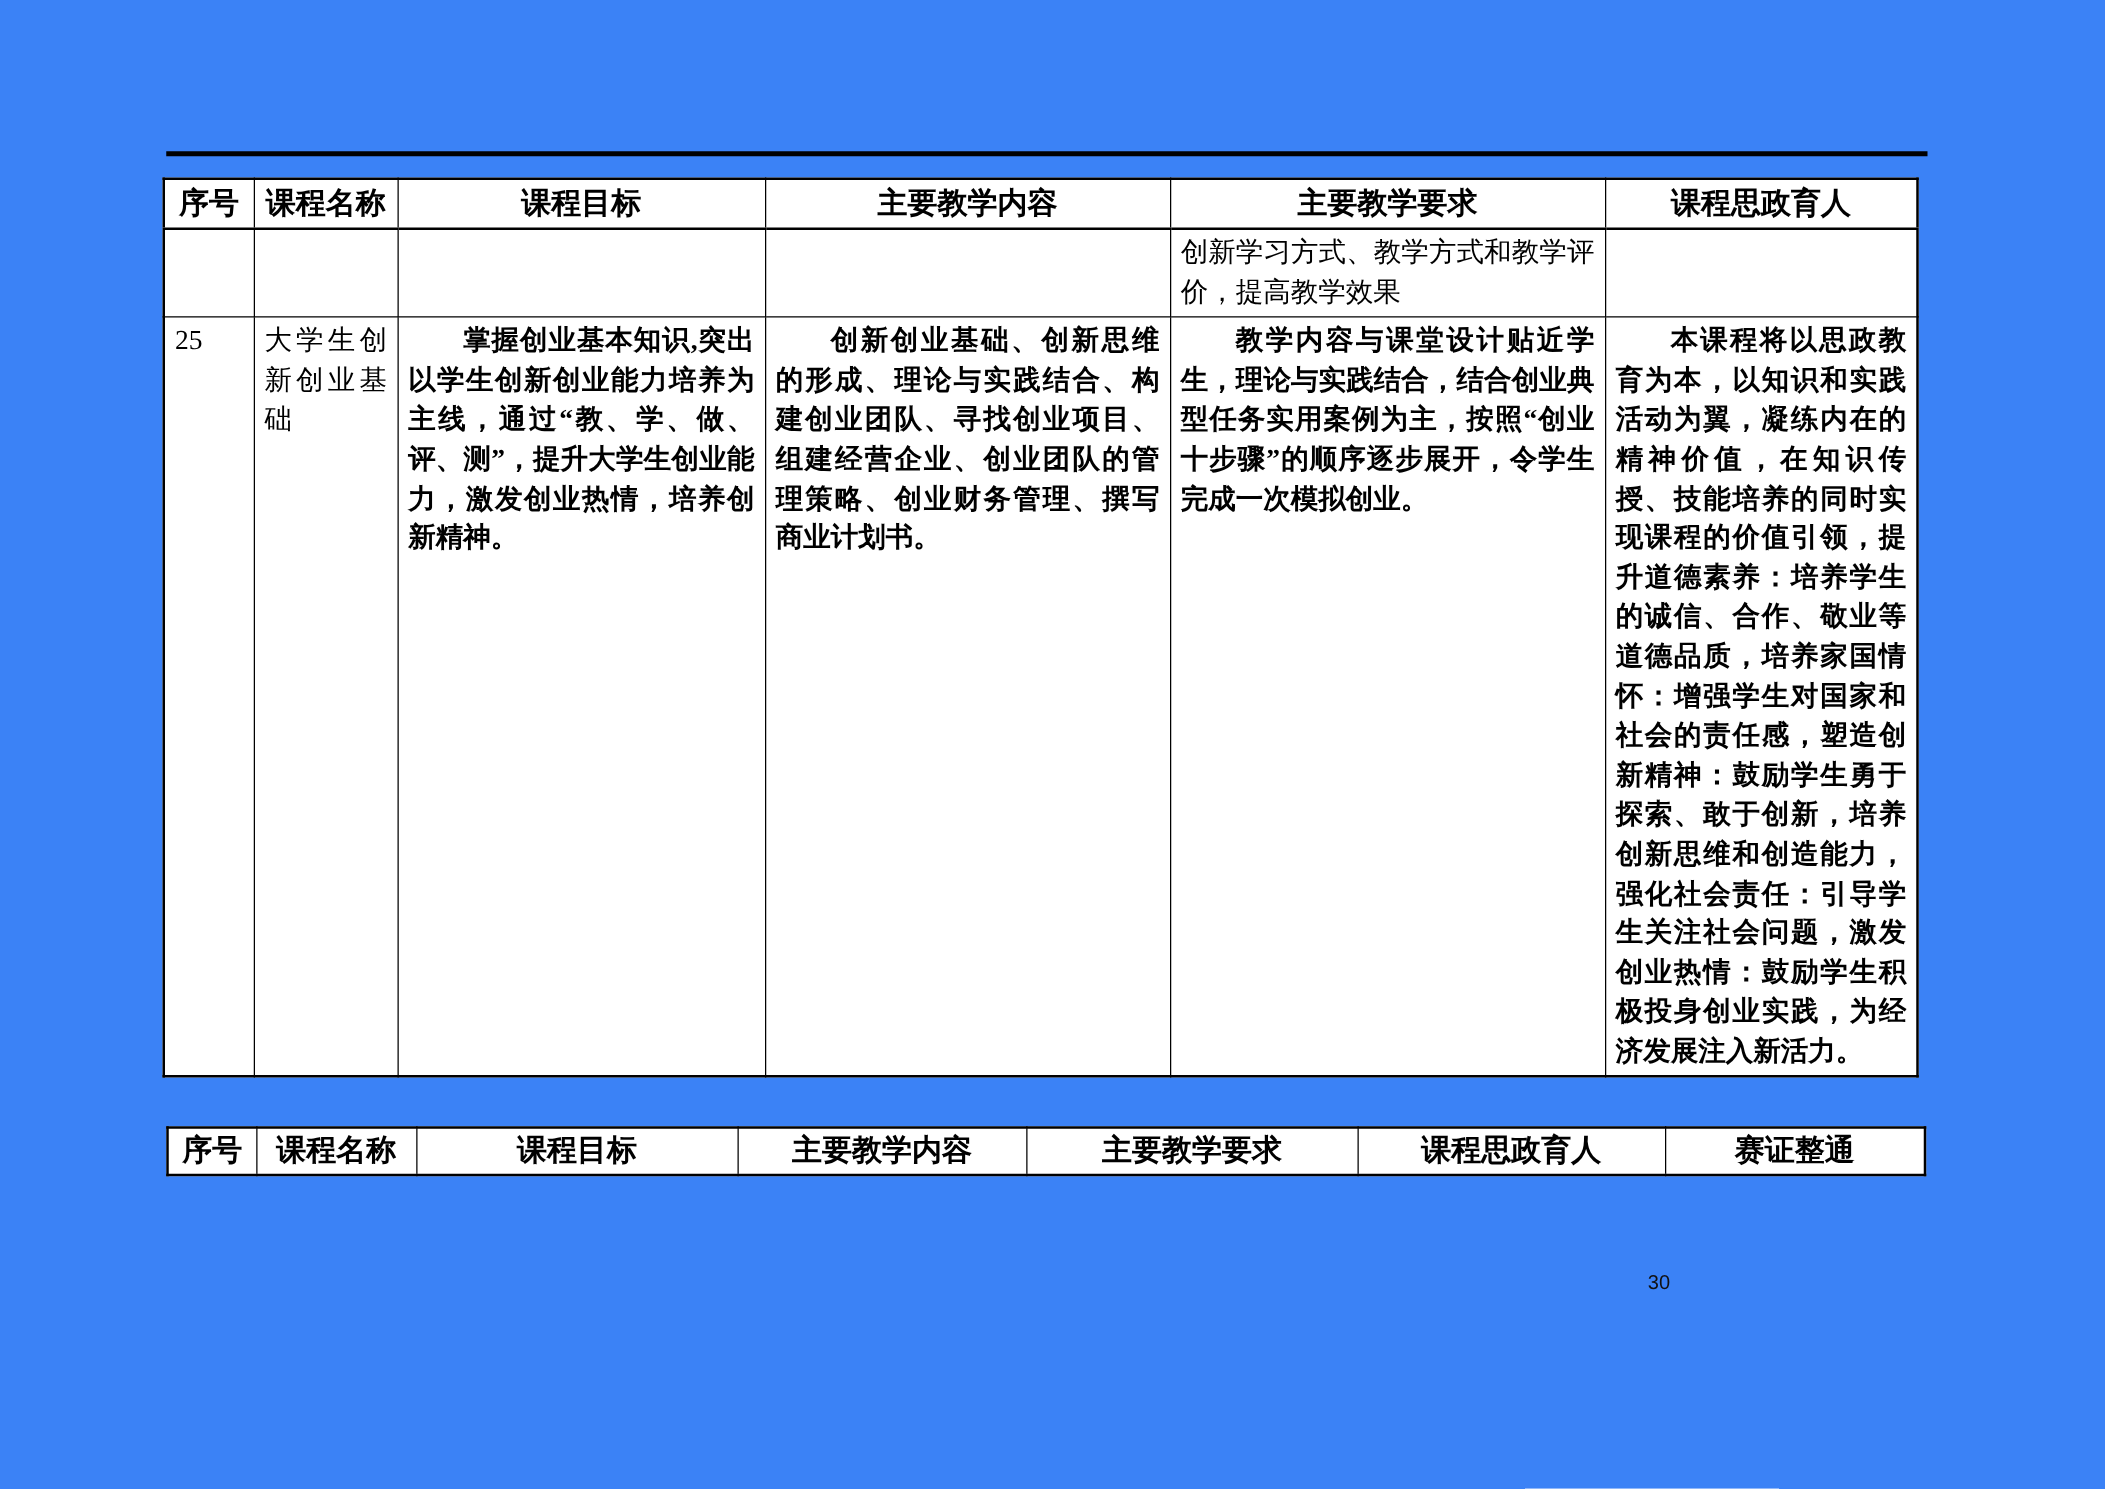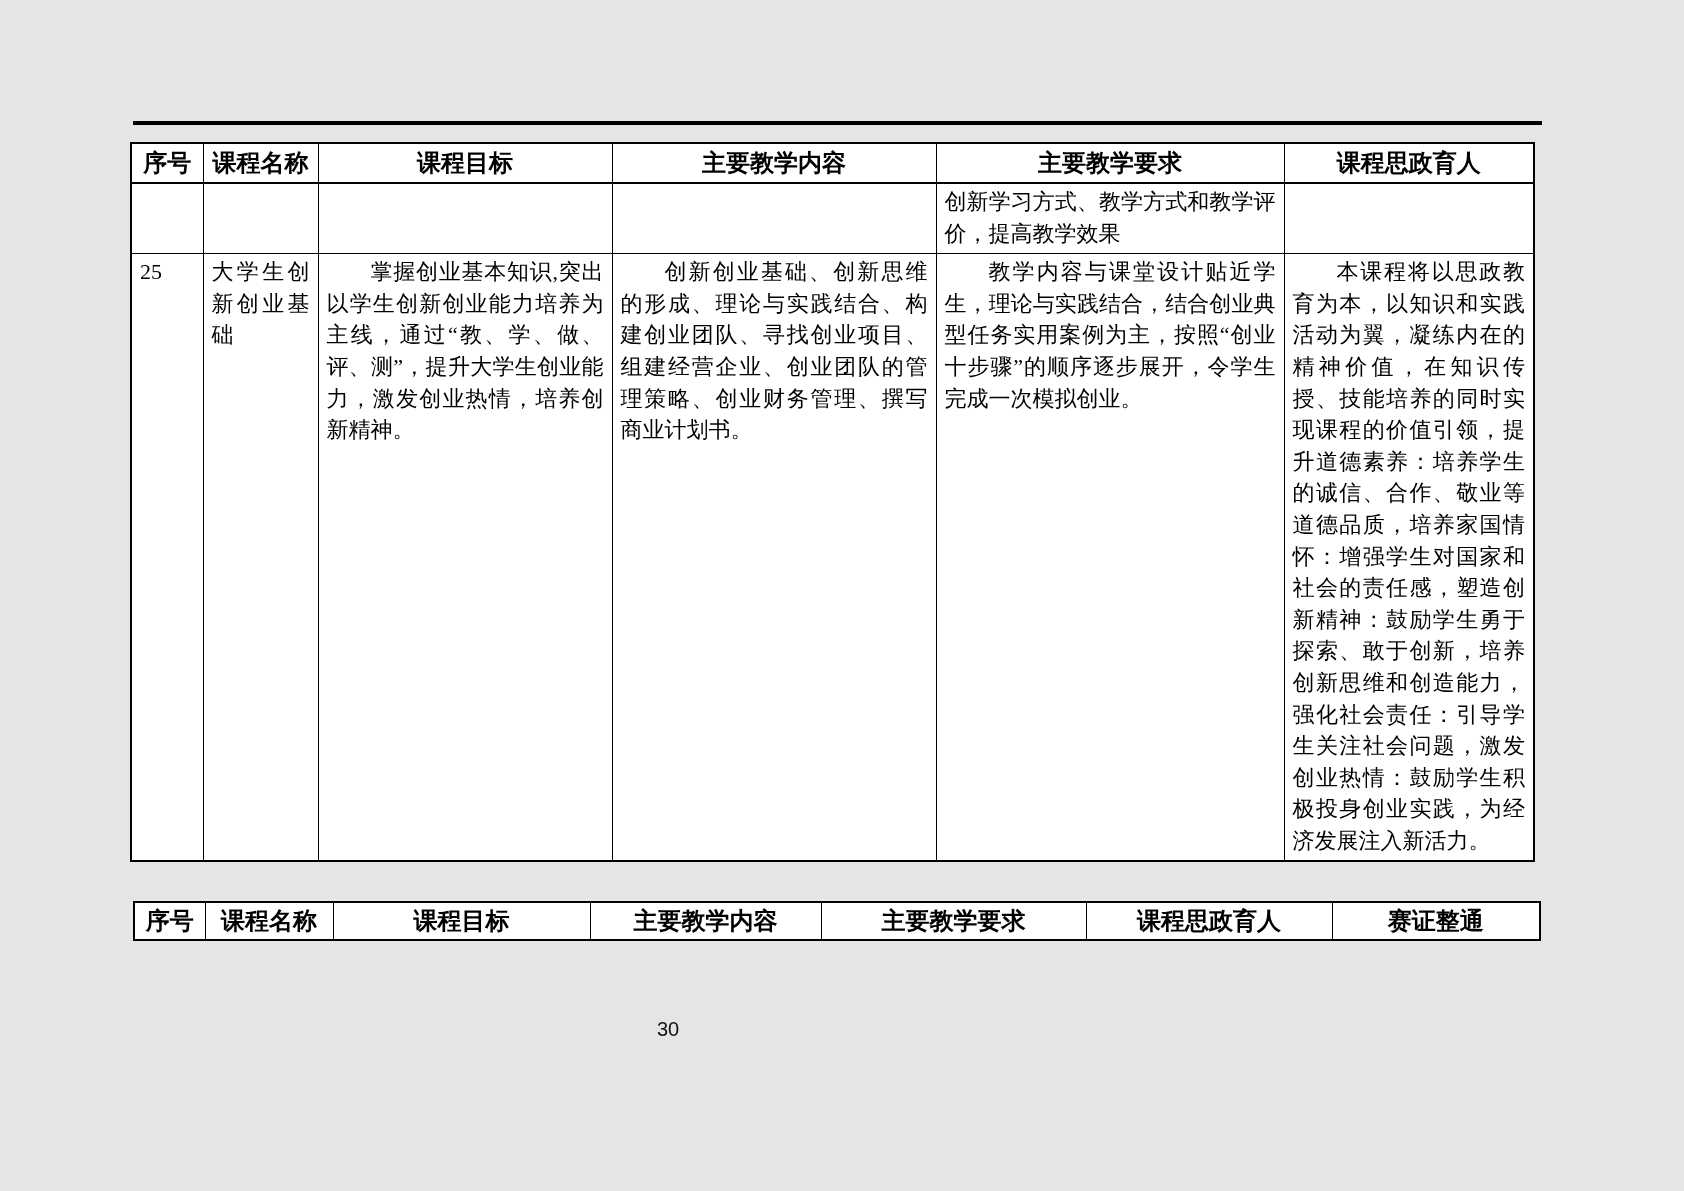--- a/index.html
+++ b/index.html
@@ -4,21 +4,21 @@
 <style>
   html, body {
     margin: 0;
     padding: 0;
     background: #ffffff;
   }
   .page {
     position: relative;
     width: 1684px;
     height: 1191px;
-    background: #e5e5e5;
+    background: #3b82f6;
     font-family: "Liberation Serif", "DejaVu Serif", serif;
     color: #000000;
     overflow: hidden;
   }
   .top-rule {
     position: absolute;
     left: 133px;
     top: 121px;
     width: 1409px;
     height: 4px;
@@ -67,40 +67,41 @@
   .cell-num { text-align: left; }
   .cell-just {
     text-align: justify;
     text-justify: inter-character;
     margin-left: 44px;
   }
   .cell-par {
     text-align: justify;
     text-justify: inter-character;
     text-indent: 2em;
+    font-weight: bold;
   }
   .section-heading {
     position: absolute;
     left: 152px;
     top: 850px;
     font-family: "Liberation Sans", "DejaVu Sans", sans-serif;
     font-weight: bold;
     font-size: 30px;
     line-height: 40px;
     color: #000000;
     white-space: nowrap;
   }
   .page-number {
     position: absolute;
     left: 0;
     top: 1018px;
     width: 1336px;
-    text-align: center;
+    text-align: right;
     font-family: "Liberation Sans", "DejaVu Sans", sans-serif;
-    font-size: 20px;
+    font-size: 16px;
     color: #111111;
   }
 </style>
 </head>
 <body>
 
 <div class="page">
 
   <div class="top-rule"></div>
 

